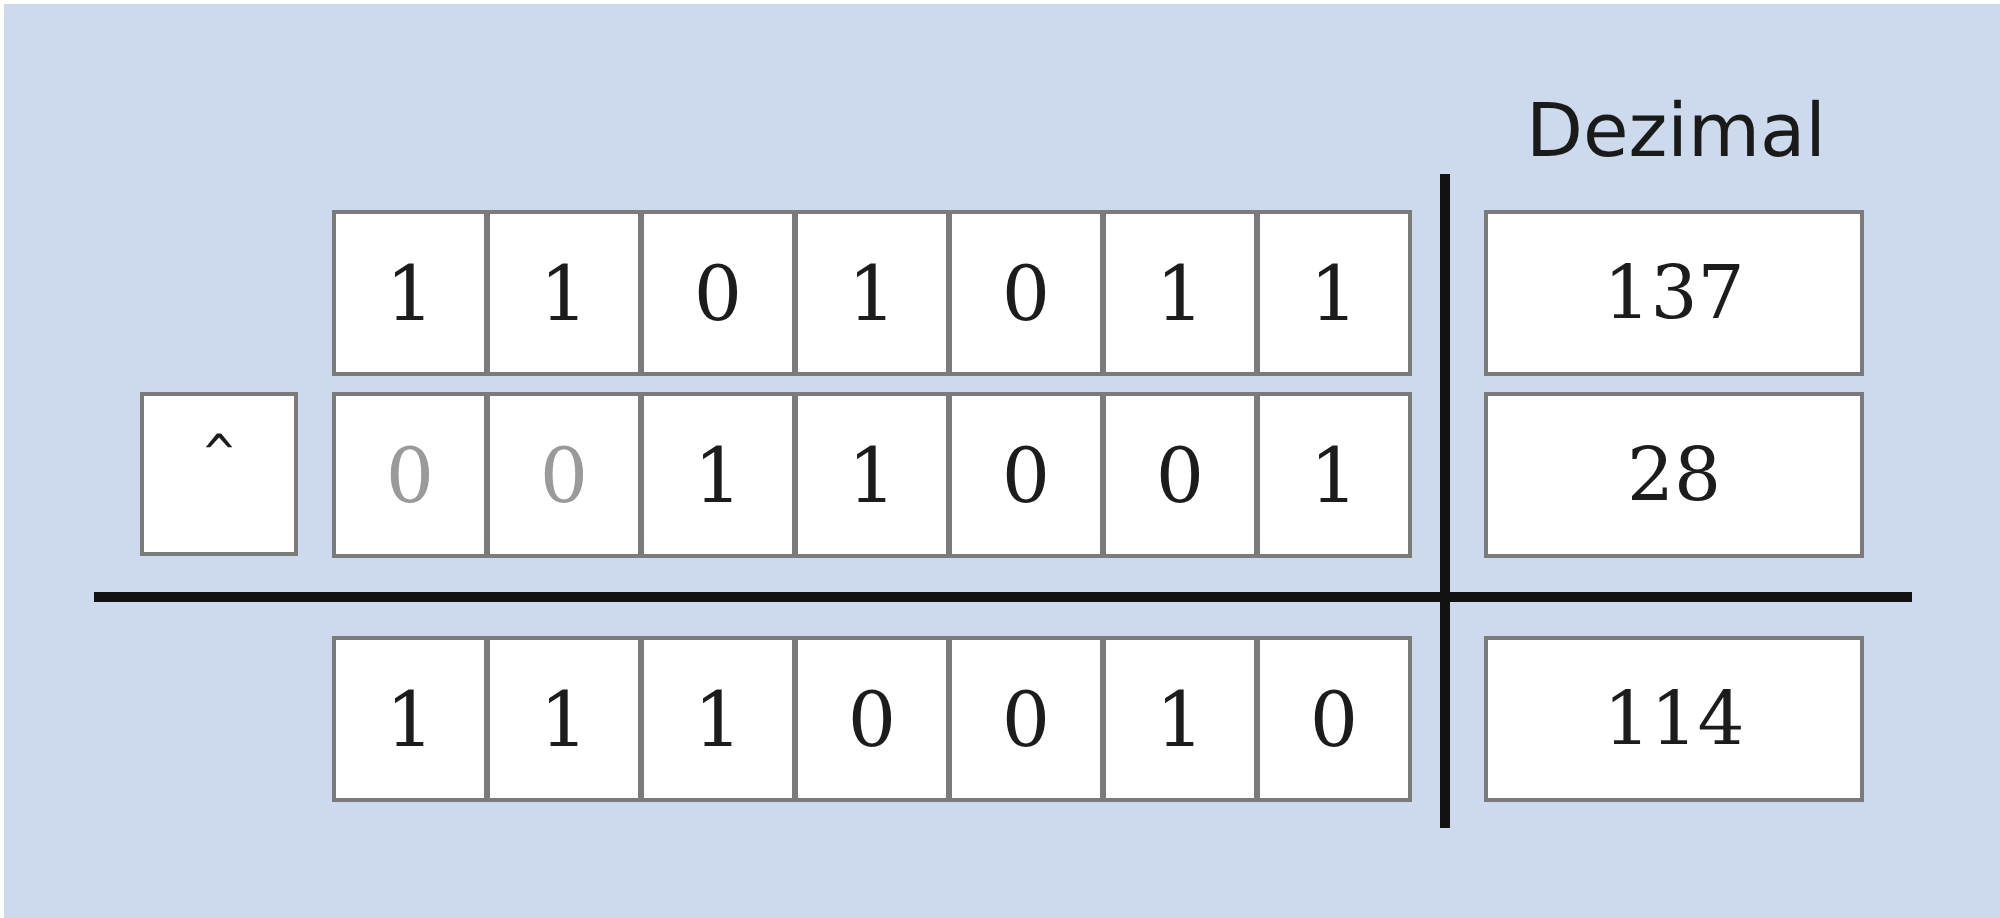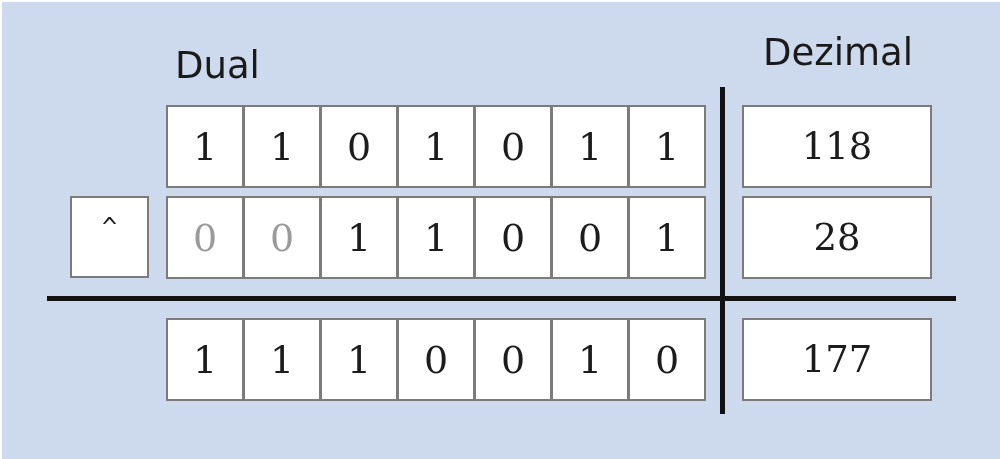--- a/index.html
+++ b/index.html
@@ -31,21 +31,21 @@
     position: absolute;
     font-family: "DejaVu Sans", sans-serif;
     font-size: 37px;
     font-weight: 400;
     color: #1a1a1a;
     line-height: 1;
     white-space: nowrap;
     letter-spacing: 0px;
   }
   #header-dual  { left: 173px; top: 45px; }
-  #header-dezimal { left: 761px; top: 32px; }
+  #header-dezimal { left: 761px; top: 45px; }
 
   
   #vertical-divider {
     position: absolute;
     left: 718px;
     top: 85px;
     width: 5px;
     height: 327px;
     background: #121212;
   }
@@ -101,49 +101,48 @@
   
   .row-1 { top: 103px; }
   .row-2 { top: 194px; }
   .row-3 { top: 316px; }
 </style>
 </head>
 <body>
 
 <div id="stage">
 
-  <div class="col-header" id="header-dual">Dual</div>
 
   <div class="col-header" id="header-dezimal">Dezimal</div>
 
   <div id="vertical-divider"></div>
   <div id="horizontal-divider"></div>
 
   <div class="cell op-cell row-2">^</div>
 
   <div id="rows-container">
       <div class="cell bit-cell row-1" style="left: 164px;">1</div>
       <div class="cell bit-cell row-1" style="left: 241px;">1</div>
       <div class="cell bit-cell row-1" style="left: 318px;">0</div>
       <div class="cell bit-cell row-1" style="left: 395px;">1</div>
       <div class="cell bit-cell row-1" style="left: 472px;">0</div>
       <div class="cell bit-cell row-1" style="left: 549px;">1</div>
       <div class="cell bit-cell row-1" style="left: 626px;">1</div>
-      <div class="cell dec-cell row-1">118</div>
+      <div class="cell dec-cell row-1">137</div>
       <div class="cell bit-cell row-2 dim" style="left: 164px;">0</div>
       <div class="cell bit-cell row-2 dim" style="left: 241px;">0</div>
       <div class="cell bit-cell row-2" style="left: 318px;">1</div>
       <div class="cell bit-cell row-2" style="left: 395px;">1</div>
       <div class="cell bit-cell row-2" style="left: 472px;">0</div>
       <div class="cell bit-cell row-2" style="left: 549px;">0</div>
       <div class="cell bit-cell row-2" style="left: 626px;">1</div>
       <div class="cell dec-cell row-2">28</div>
       <div class="cell bit-cell row-3" style="left: 164px;">1</div>
       <div class="cell bit-cell row-3" style="left: 241px;">1</div>
       <div class="cell bit-cell row-3" style="left: 318px;">1</div>
       <div class="cell bit-cell row-3" style="left: 395px;">0</div>
       <div class="cell bit-cell row-3" style="left: 472px;">0</div>
       <div class="cell bit-cell row-3" style="left: 549px;">1</div>
       <div class="cell bit-cell row-3" style="left: 626px;">0</div>
-      <div class="cell dec-cell row-3">177</div>
+      <div class="cell dec-cell row-3">114</div>
     </div>
 
 </div>
 
 </body></html>

